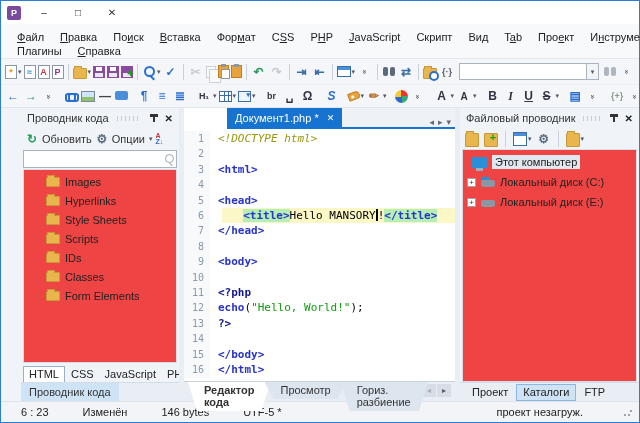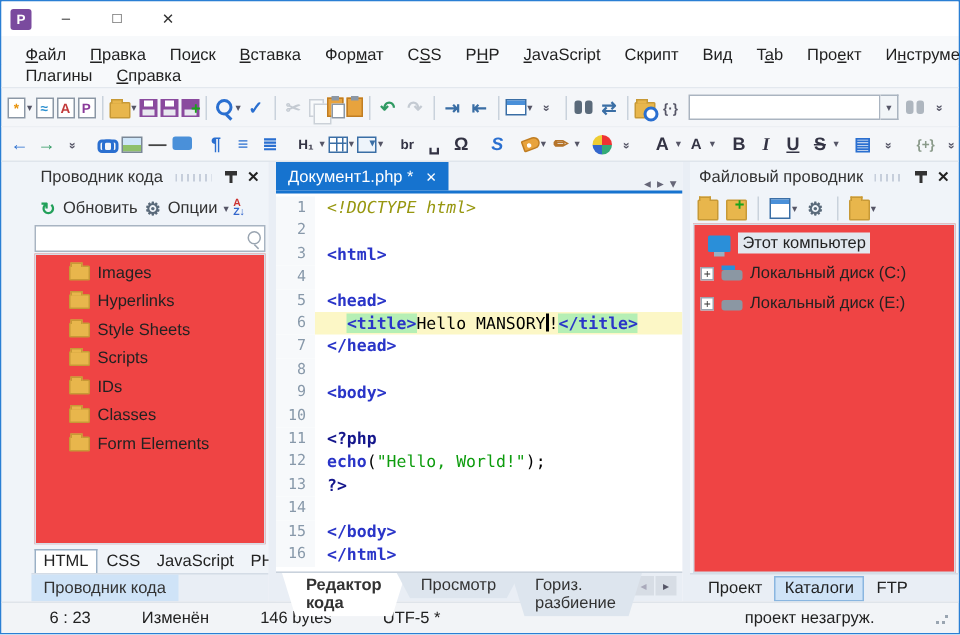--- a/index.html
+++ b/index.html
@@ -105,29 +105,29 @@
 
   .langtabs { height:19px; display:flex; align-items:flex-end; padding-left:2px; gap:1px; font-size:11px; flex:0 0 auto; background:#f0f4f9; }
   .langtab { padding:1px 5px 2px; color:#222; }
   .langtab.active { background:#fff; border:1px solid #9ab0c6; border-bottom:0; }
   .swtabs { height:19px; display:flex; align-items:center; background:#e9eef5; border-top:1px solid #d4dce6; font-size:11px; flex:0 0 auto; }
   .swtab { padding:2px 8px; color:#333; height:100%; display:flex; align-items:center; }
   .swtab.active { background:#cfe3f7; }
 
   
   .editor { flex:1; display:flex; flex-direction:column; min-width:0; background:#fff; }
-  .tabstrip { height:21px; background:#eef2f7; display:flex; align-items:flex-end; border-bottom:2px solid #1673cf; flex:0 0 auto; }
+  .tabstrip { height:21px; background:#eef2f7; display:flex; align-items:flex-end; border-bottom:2px solid #1673cf; flex:0 0 auto;margin-left:43px; }
   .etab { height:19px; display:flex; align-items:center; gap:8px; background:#1673cf; color:#fff; font-size:11px; padding:0 8px; }
   .etab .x { font-size:9px; }
   .stripbtns { margin-left:auto; display:flex; align-items:center; gap:4px; padding-right:4px; font-size:9px; color:#667; }
   .codearea { flex:1; overflow:hidden; font-family:"DejaVu Sans Mono",monospace; font-size:11px; line-height:15.4px; padding-top:2px; }
   .cline { display:flex; white-space:pre; }
   .ln { width:26px; flex:0 0 auto; text-align:right; padding-right:6px; color:#8899aa; background:#f7f9fb; font-size:10px; }
   .lc { flex:1; padding-left:8px; color:#000; }
-  .cline.hl .lc { background:#fcf7c6; }
+  .cline.hl .lc { background:#fcf7c6;margin-left:12px; }
   .sg.t { color:#2a35c8; font-weight:bold; }
   .sg.d { color:#97970f; font-style:italic;margin-top:40px; }
   .sg.p { color:#14168c; font-weight:bold; }
   .sg.k { color:#2a35c8; font-weight:bold; }
   .sg.s { color:#0d9c0d; }
   .sg.m { background:#b5efb5; }
   .caret { display:inline-block; width:2px; height:12px; background:#000; vertical-align:-2px; }
   .viewtabs { height:20px; display:flex; align-items:flex-start; background:#e9eef5; border-top:1px solid #c9d2dc; padding-left:4px; font-size:11px; flex:0 0 auto; }
   .vtab { padding:2px 16px 3px; background:#dde5ee; color:#333; clip-path:polygon(0 0,100% 0,calc(100% - 9px) 100%,9px 100%); margin-right:-6px; }
   .vtab.active { background:#fff; font-weight:bold; }
@@ -141,21 +141,21 @@
   .expbox { width:9px; height:9px; border:1px solid #9aa5b1; background:#fff; font-size:8px; line-height:7px; text-align:center; color:#333; flex:0 0 auto; }
   .comp { width:15px; height:11px; background:#2a8fd9; border-radius:1px; position:relative; flex:0 0 auto; }
   .comp::after { content:""; position:absolute; bottom:-3px; left:4px; width:7px; height:3px; background:#9ab0c2; }
   .disk { width:14px; height:7px; background:#8b97a3; border-radius:2px; position:relative; flex:0 0 auto; margin-top:3px; }
   .disk.c::before { content:""; position:absolute; left:0; top:-3px; width:9px; height:3px; background:#2a8fd9; }
   .rtabs { height:19px; display:flex; align-items:center; background:#e9eef5; border-top:1px solid #d4dce6; font-size:11px; padding-left:6px; gap:2px; flex:0 0 auto; }
   .rtab { padding:1px 6px 2px; color:#222; }
   .rtab.active { background:#cfe3f7; border:1px solid #8ab6e0; }
 
   
-  .statusbar { height:21px; background:#f2f4f7; border-top:1px solid #dfe4ea; display:flex; align-items:center; font-size:11px; color:#222; padding:0 6px 0 32px; flex:0 0 auto; }
+  .statusbar { height:21px; background:#f2f4f7; border-top:1px solid #dfe4ea; display:flex; align-items:center; font-size:11px; color:#222; padding:0 6px 0 20px; flex:0 0 auto; }
   .sitem { margin-right:34px; white-space:nowrap; }
   .sproj { margin-left:auto; margin-right:40px; }
   .grip { width:10px; height:10px; background:
     radial-gradient(circle at 2px 8px,#9aa5b1 1px,transparent 1.2px),
     radial-gradient(circle at 6px 8px,#9aa5b1 1px,transparent 1.2px),
     radial-gradient(circle at 8px 4px,#9aa5b1 1px,transparent 1.2px); }
 </style>
 </head>
 <body>
 

